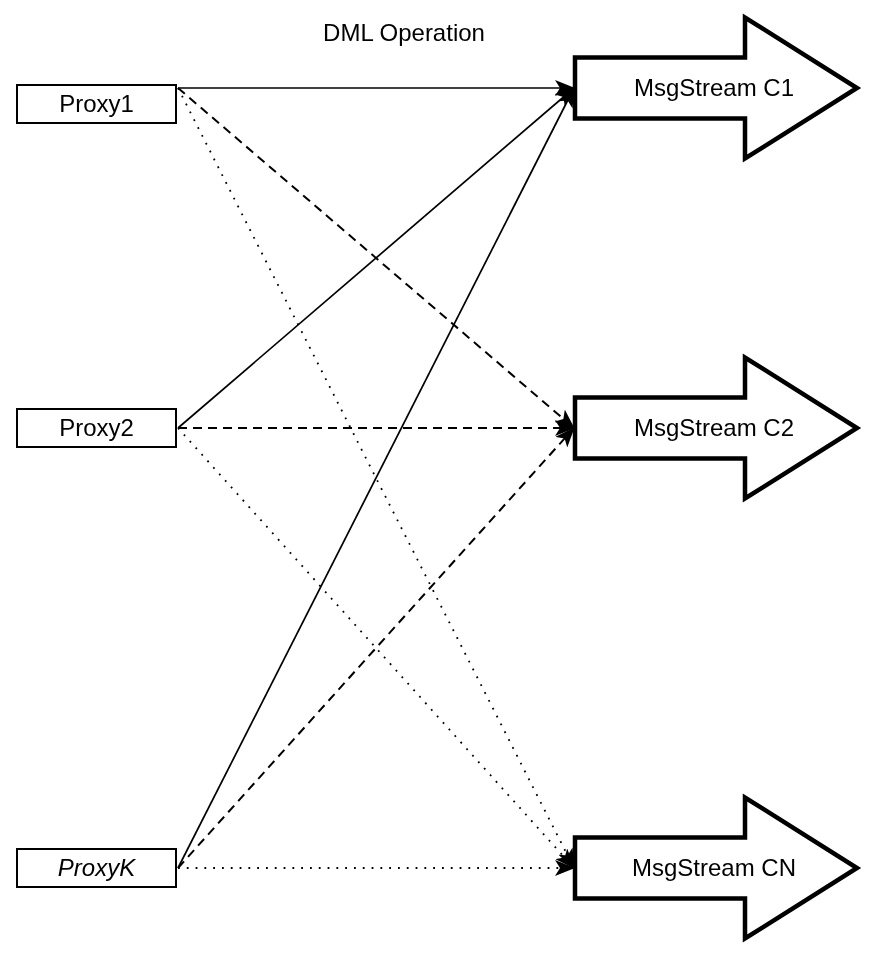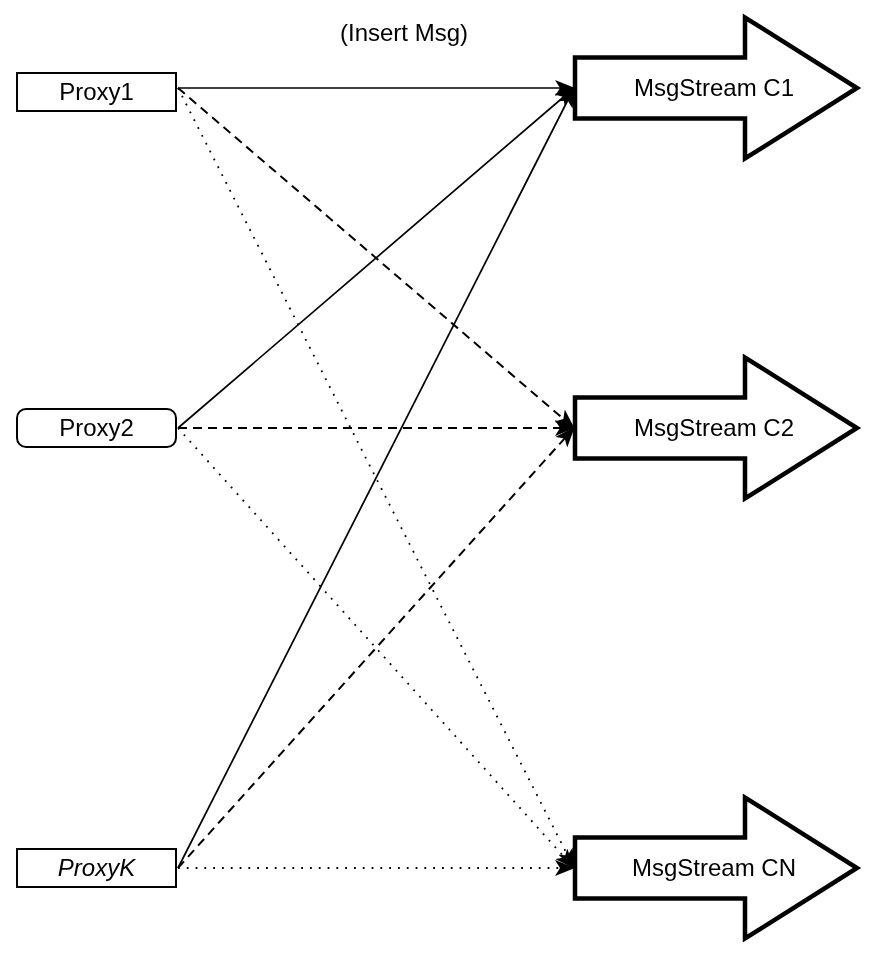--- a/index.html
+++ b/index.html
@@ -47,28 +47,28 @@
         <path d="M 575,57.5 L 745,57.5 L 745,17.5 L 857,88 L 745,158.5 L 745,118.5 L 575,118.5 Z" fill="#ffffff" stroke="#000000" stroke-width="4.5" stroke-linejoin="miter"></path>
         <text x="714" y="96" text-anchor="middle" class="stream-label">MsgStream C1</text>
         <path d="M 575,397.5 L 745,397.5 L 745,357.5 L 857,428 L 745,498.5 L 745,458.5 L 575,458.5 Z" fill="#ffffff" stroke="#000000" stroke-width="4.5" stroke-linejoin="miter"></path>
         <text x="714" y="436" text-anchor="middle" class="stream-label">MsgStream C2</text>
         <path d="M 575,837.5 L 745,837.5 L 745,797.5 L 857,868 L 745,938.5 L 745,898.5 L 575,898.5 Z" fill="#ffffff" stroke="#000000" stroke-width="4.5" stroke-linejoin="miter"></path>
         <text x="714" y="876" text-anchor="middle" class="stream-label">MsgStream CN</text>
       </g>
   </svg>
 
   <div class="annotation">
-    <div>(Insert Msg)</div>
+    <div>DML Operation</div>
   </div>
 
   <div id="proxies-layer">
-      <div class="proxy-box" style="top: 72px;">
+      <div class="proxy-box" style="top: 84px;">
         <span>Proxy1</span>
       </div>
-      <div class="proxy-box" style="top: 408px; border-radius: 10px;">
+      <div class="proxy-box" style="top: 408px;">
         <span>Proxy2</span>
       </div>
       <div class="proxy-box" style="top: 848px; font-style: italic;">
         <span>ProxyK</span>
       </div>
     </div>
 
 </div>
 
 </body></html>

